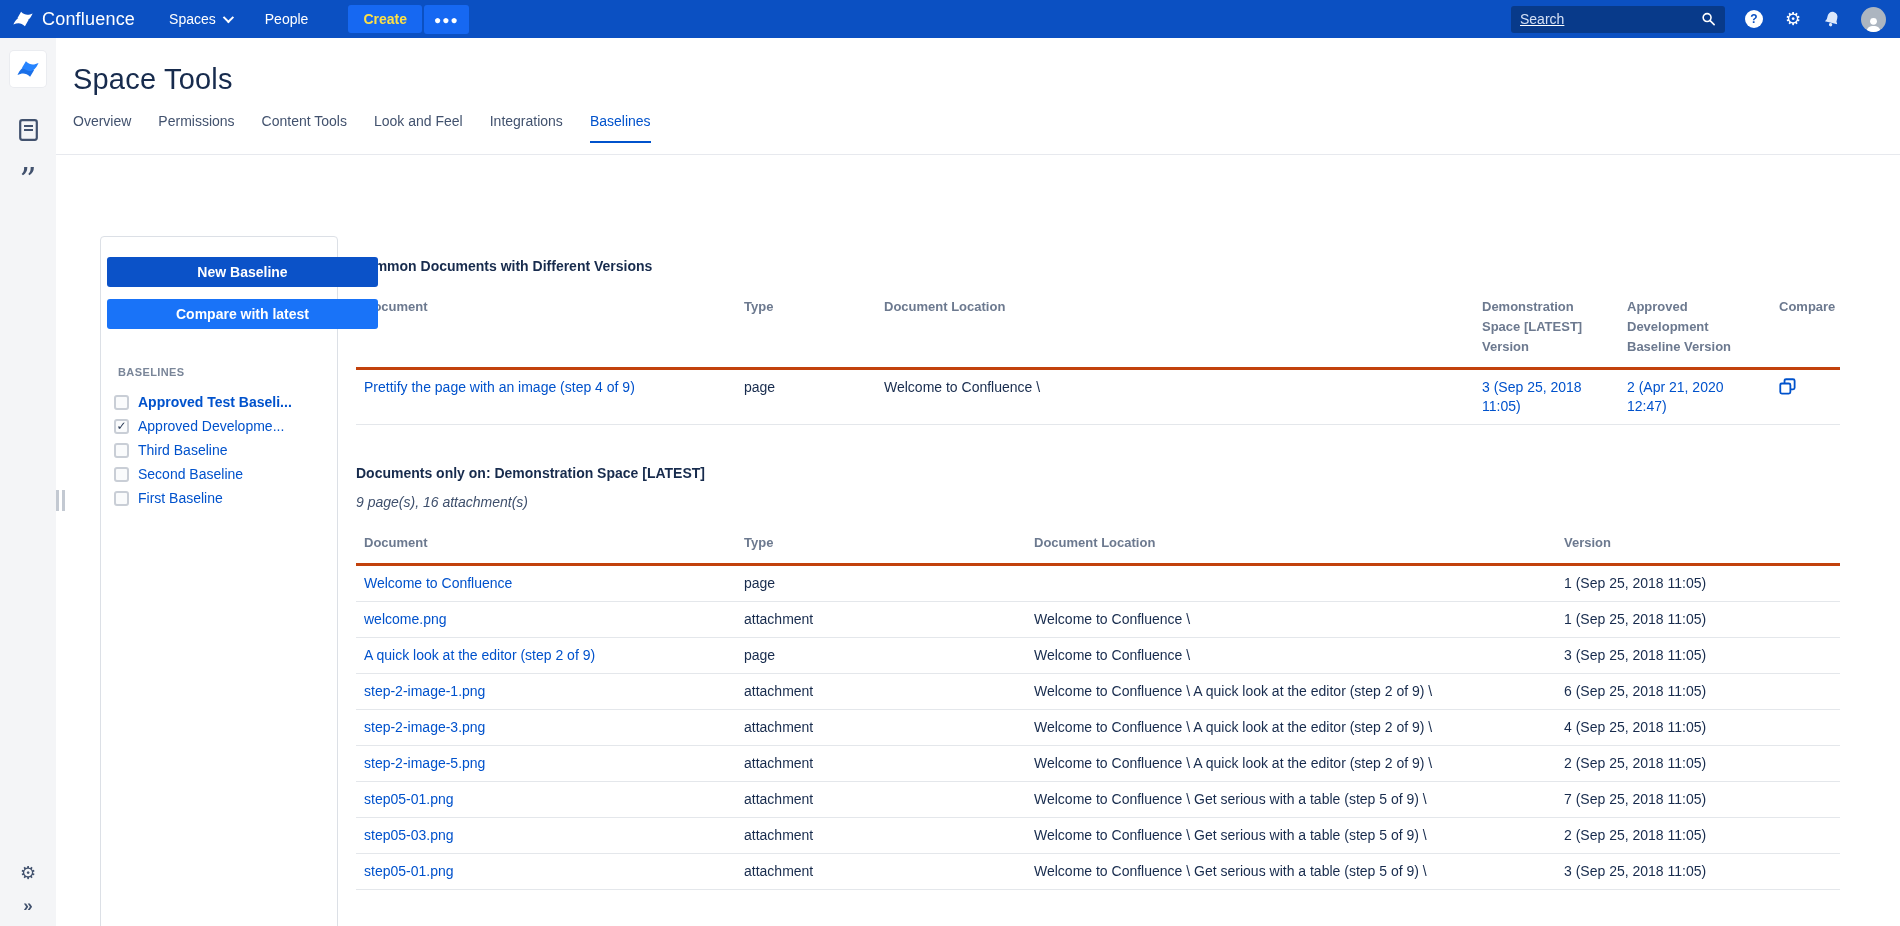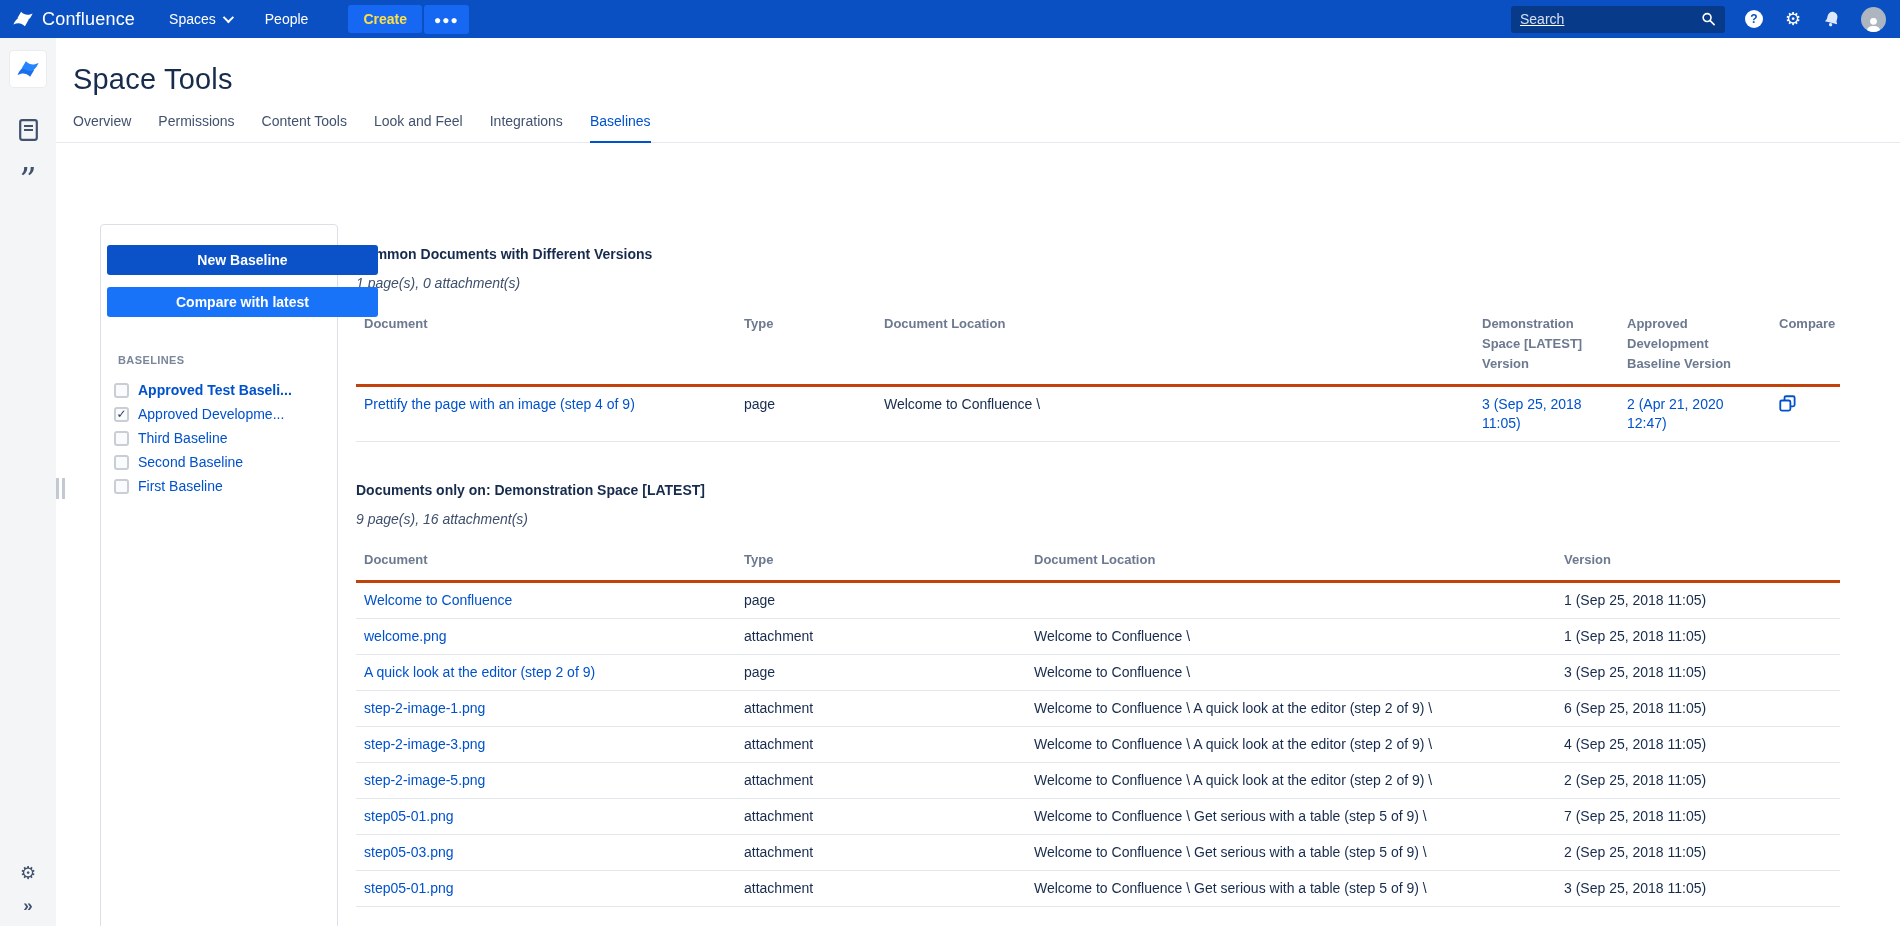--- a/index.html
+++ b/index.html
@@ -50,21 +50,21 @@
   .quote-glyph { font-family: "DejaVu Serif", "Liberation Serif", serif; font-size: 34px;
     line-height: 18px; height: 22px; color: #42526E; margin-top: 26px; cursor: pointer; }
   .bar-bottom { position: absolute; bottom: 10px; display: flex; flex-direction: column;
     align-items: center; gap: 12px; }
   .bar-gear { font-size: 18px; color: #42526E; cursor: pointer; }
   .bar-expand { font-size: 17px; font-weight: 700; color: #42526E; cursor: pointer; }
 
   .content { flex: 1; position: relative; }
   .page-title { font-size: 29px; font-weight: 500; color: #172B4D;
     padding: 25px 0 0 17px; letter-spacing: .2px; }
-  .tabsbar { display: flex; gap: 27px; padding: 17px 0 0 17px;
+  .tabsbar { display: flex; gap: 27px; padding: 17px 0 12px 17px;
     border-bottom: 1px solid #E7E9EE; align-items: flex-end; }
   .tab { font-size: 14px; color: #42526E; padding-bottom: 12px; cursor: pointer;
     border-bottom: 2px solid transparent; margin-bottom: -1px; }
   .tab.active { color: #0052CC; border-bottom-color: #0052CC; font-weight: 500; }
 
   .body { position: relative; height: 785px; }
   .grip { position: absolute; left: 0; top: 335px; display: flex; gap: 3px; cursor: col-resize; }
   .grip i { display: block; width: 3px; height: 21px; background: #C3C9D2; }
 
   
@@ -229,21 +229,20 @@
               <span class="bl-label">First Baseline</span>
             </label>
 
         </div>
       </aside>
 
       <main class="main">
 
         <section>
           <h3 class="section-title">Common Documents with Different Versions</h3>
-          <div class="section-summary">1 page(s), 0 attachment(s)</div>
           <table>
             <colgroup>
               <col style="width:380px">
                 <col style="width:140px">
                 <col style="width:598px">
               <col style="width:145px">
                 <col style="width:152px">
                 <col style="width:69px">
             </colgroup>
             <thead>

